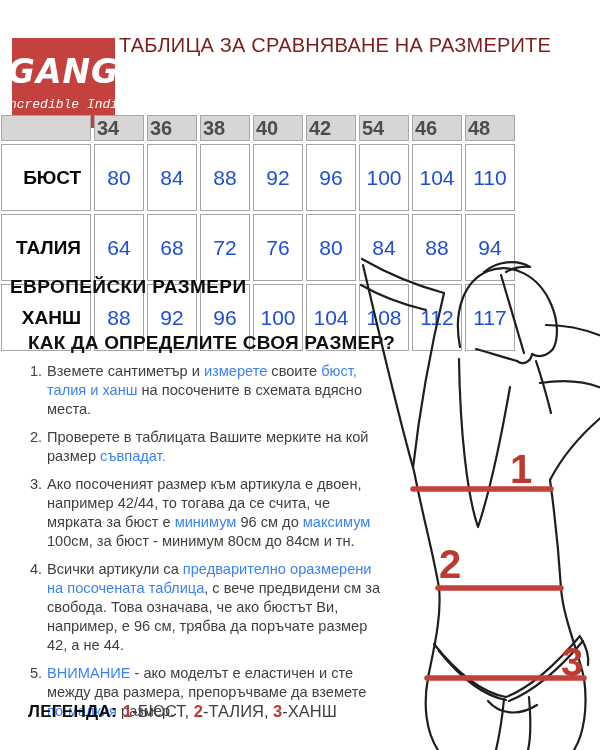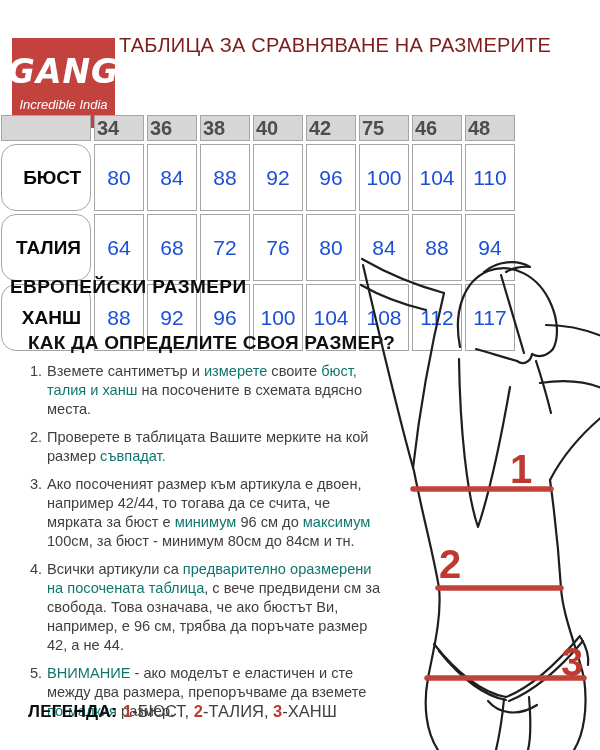--- a/index.html
+++ b/index.html
@@ -11,56 +11,56 @@
   .logo{
     position:absolute;left:12px;top:15px;width:103px;height:90px;
     background:#c3423d;display:flex;flex-direction:column;align-items:center;justify-content:center;margin-top:23px;
   }
   .logo .brand{
     color:#fff;font-weight:bold;font-style:italic;font-size:33px;line-height:1;
     letter-spacing:1px;font-family:"DejaVu Sans","Liberation Sans",sans-serif;
   }
   .logo .tagline{
     color:#fff;font-style:italic;font-size:13px;margin-top:9px;
-    font-family:Liberation Sans, sans-serif;white-space:nowrap;
+    font-family:Liberation Mono, monospace;white-space:nowrap;
   }
   
   .titleblock{position:absolute;left:100px;top:34px;width:470px;text-align:center;color:#7f1d1d;}
   .titleblock .title{font-size:20px;letter-spacing:.2px;}
   .titleblock .subtitle{font-size:18px;margin-top:7px;}
   
   table.sizes{
     position:absolute;left:-2px;top:112px;border-collapse:separate;border-spacing:3px;
   }
   table.sizes th,table.sizes td{border:1px solid #a5a5a5;background:#fff;}
   table.sizes thead th{
     background:#d6d6d6;color:#4d4d4d;font-weight:bold;font-size:20px;
     width:44px;height:24px;text-align:left;padding:0 2px;
   }
   table.sizes thead th.corner{width:84px;}
   table.sizes tbody th{
     color:#080808;font-weight:bold;font-size:19px;text-align:right;
-    padding-right:9px;height:33px;border-radius:15px;
+    padding-right:9px;height:33px;
   }
   table.sizes tbody td{
     color:#1d4ed8;font-size:21px;text-align:center;height:33px;padding:16px 1px;
   }
   
   .section-title{
     position:absolute;left:10px;top:276px;font-size:19px;font-weight:bold;color:#0c0c0c;letter-spacing:.4px;
   }
   .howto-heading{
     position:absolute;left:28px;top:332px;font-size:19px;font-weight:bold;color:#111;letter-spacing:.2px;
   }
   
   .howto-list{position:absolute;left:30px;top:362px;width:354px;}
   .howto-item{display:flex;margin-bottom:9px;font-size:14.6px;line-height:1.3;color:#3f3f3f;}
   .howto-item .num{flex:0 0 17px;}
   .howto-item .item-text{flex:1;}
-  .red{color:#0f766e;}
+  .red{color:#3b82f6;}
   
   .legend{position:absolute;left:28px;top:702px;font-size:16.5px;color:#3f3f3f;}
   .legend .legend-label{font-weight:bold;color:#0c0c0c;font-size:17px;letter-spacing:.3px;margin-right:6px;margin-top:9px;}
   .legend .lnum{font-weight:bold;color:#b93a31;}
   
   .figure{position:absolute;left:360px;top:255px;width:245px;height:495px;}
   .figure svg{display:block;}
   .bodyline{fill:none;stroke:#1e1e1e;stroke-width:2.2;stroke-linecap:round;stroke-linejoin:round;}
   .redline{stroke:#c2423a;stroke-width:5.5;stroke-linecap:round;}
   .rednum{fill:#bd3a31;font-weight:bold;font-size:40px;font-family:"Liberation Sans",sans-serif;}
@@ -79,21 +79,21 @@
 
 <table class="sizes">
   <thead>
     <tr>
         <th class="corner"></th>
         <th>34</th>
         <th>36</th>
         <th>38</th>
         <th>40</th>
         <th>42</th>
-        <th>75</th>
+        <th>54</th>
         <th>46</th>
         <th>48</th>
       </tr>
   </thead>
   <tbody>
       <tr>
         <th>БЮСТ</th>
         <td>80</td>
         <td>84</td>
         <td>88</td>

